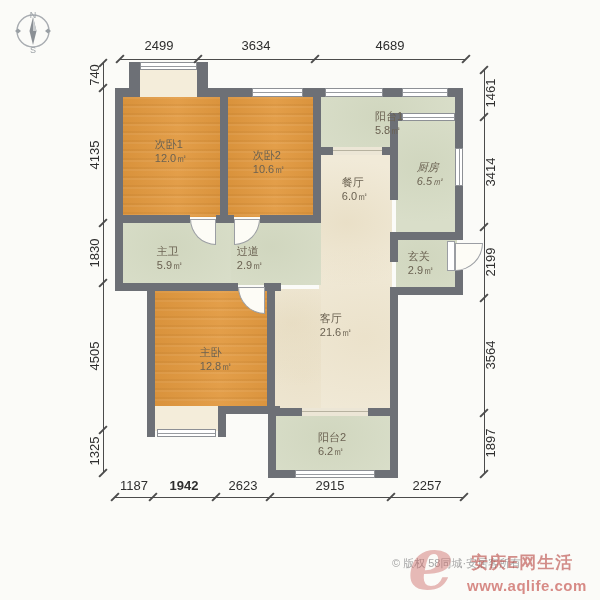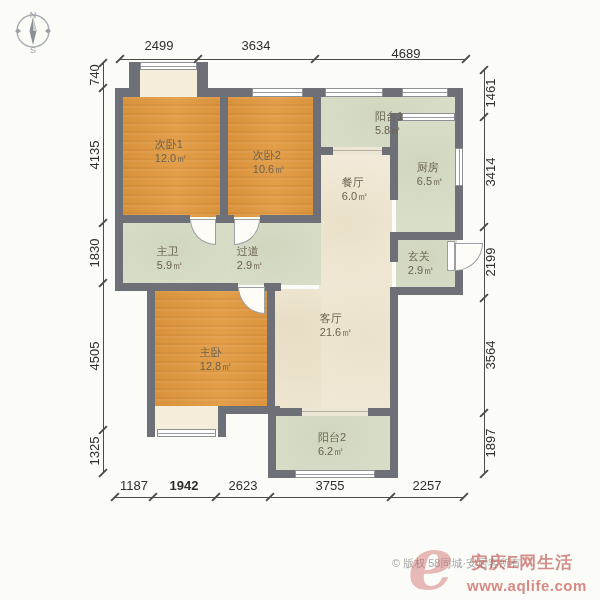--- a/index.html
+++ b/index.html
@@ -121,21 +121,21 @@
       <div>12.0㎡</div>
     </div>
     <div class="room-label" style="left: 269px; top: 162px;">
       <div>次卧2</div>
       <div>10.6㎡</div>
     </div>
     <div class="room-label" style="left: 389px; top: 123px;">
       <div>阳台1</div>
       <div>5.8㎡</div>
     </div>
-    <div class="room-label" style="left: 430px; top: 174px;">
+    <div class="room-label" style="left: 430px; top: 174px; font-style: italic;">
       <div>厨房</div>
       <div>6.5㎡</div>
     </div>
     <div class="room-label" style="left: 355px; top: 189px;">
       <div>餐厅</div>
       <div>6.0㎡</div>
     </div>
     <div class="room-label" style="left: 336px; top: 325px;">
       <div>客厅</div>
       <div>21.6㎡</div>
@@ -160,32 +160,32 @@
       <div>阳台2</div>
       <div>6.2㎡</div>
     </div>
     <div class="dim-line-h" style="left: 120px; top: 59px; width: 346px; height: 0px;"></div>
     <div class="tick" style="left: 120px; top: 59px;"></div>
     <div class="tick" style="left: 198px; top: 59px;"></div>
     <div class="tick" style="left: 315px; top: 59px;"></div>
     <div class="tick" style="left: 466px; top: 59px;"></div>
     <div class="dim-label" style="left: 159px; top: 45px;">2499</div>
     <div class="dim-label" style="left: 256px; top: 45px;">3634</div>
-    <div class="dim-label" style="left: 390px; top: 53px; margin-left: 16px;">4689</div>
+    <div class="dim-label" style="left: 390px; top: 45px;">4689</div>
     <div class="dim-line-h" style="left: 115px; top: 497px; width: 349px; height: 0px;"></div>
     <div class="tick" style="left: 115px; top: 497px;"></div>
     <div class="tick" style="left: 153px; top: 497px;"></div>
     <div class="tick" style="left: 216px; top: 497px;"></div>
     <div class="tick" style="left: 270px; top: 497px;"></div>
     <div class="tick" style="left: 391px; top: 497px;"></div>
     <div class="tick" style="left: 464px; top: 497px;"></div>
     <div class="dim-label" style="left: 134px; top: 485px;">1187</div>
     <div class="dim-label" style="left: 184px; top: 485px; font-weight: bold;">1942</div>
     <div class="dim-label" style="left: 243px; top: 485px;">2623</div>
-    <div class="dim-label" style="left: 330px; top: 485px;">3755</div>
+    <div class="dim-label" style="left: 330px; top: 485px;">2915</div>
     <div class="dim-label" style="left: 427px; top: 485px;">2257</div>
     <div class="dim-line-v" style="left: 103px; top: 63px; width: 0px; height: 410px;"></div>
     <div class="tick" style="left: 103px; top: 63px;"></div>
     <div class="tick" style="left: 103px; top: 88px;"></div>
     <div class="tick" style="left: 103px; top: 223px;"></div>
     <div class="tick" style="left: 103px; top: 283px;"></div>
     <div class="tick" style="left: 103px; top: 430px;"></div>
     <div class="tick" style="left: 103px; top: 473px;"></div>
     <div class="dim-label rot" style="left: 94px; top: 75px;">740</div>
     <div class="dim-label rot" style="left: 94px; top: 155px;">4135</div>

